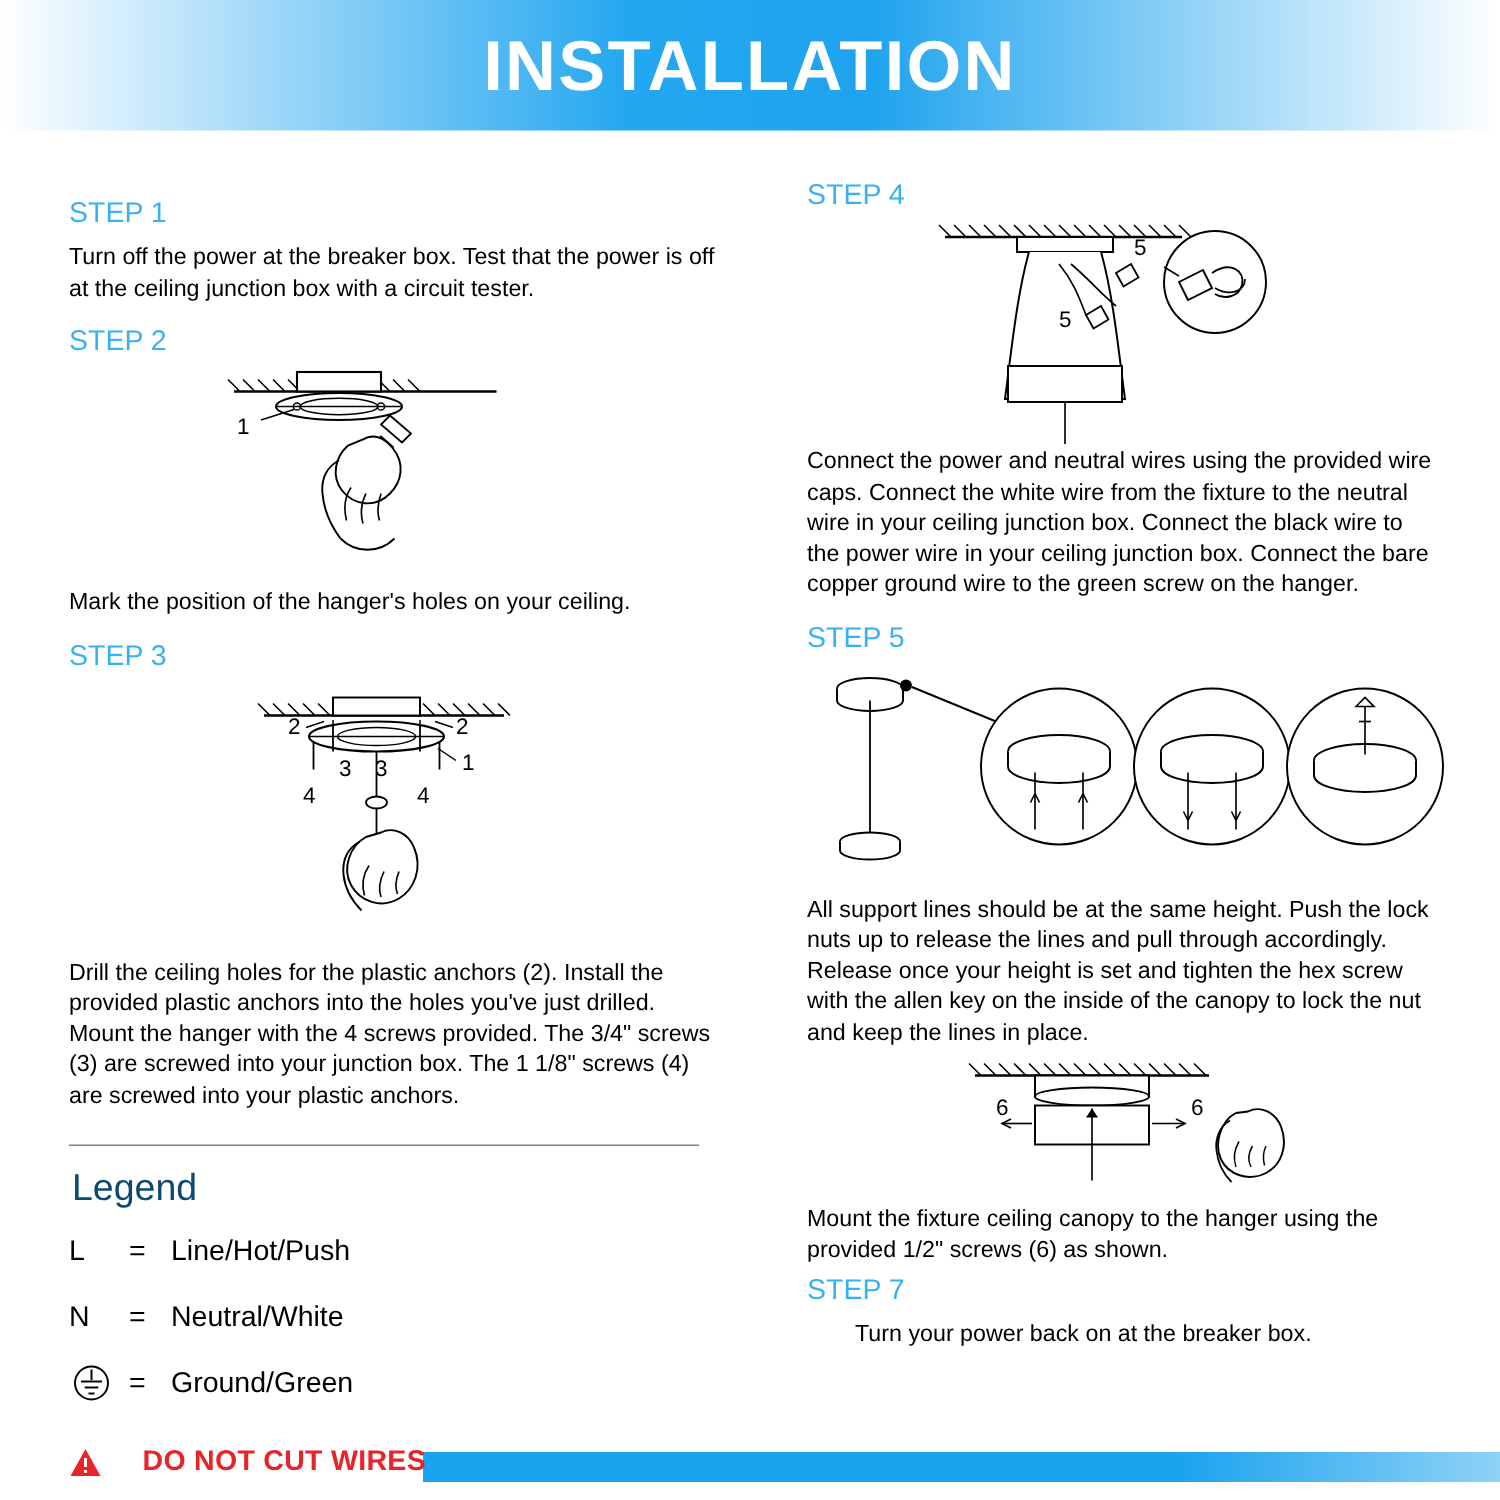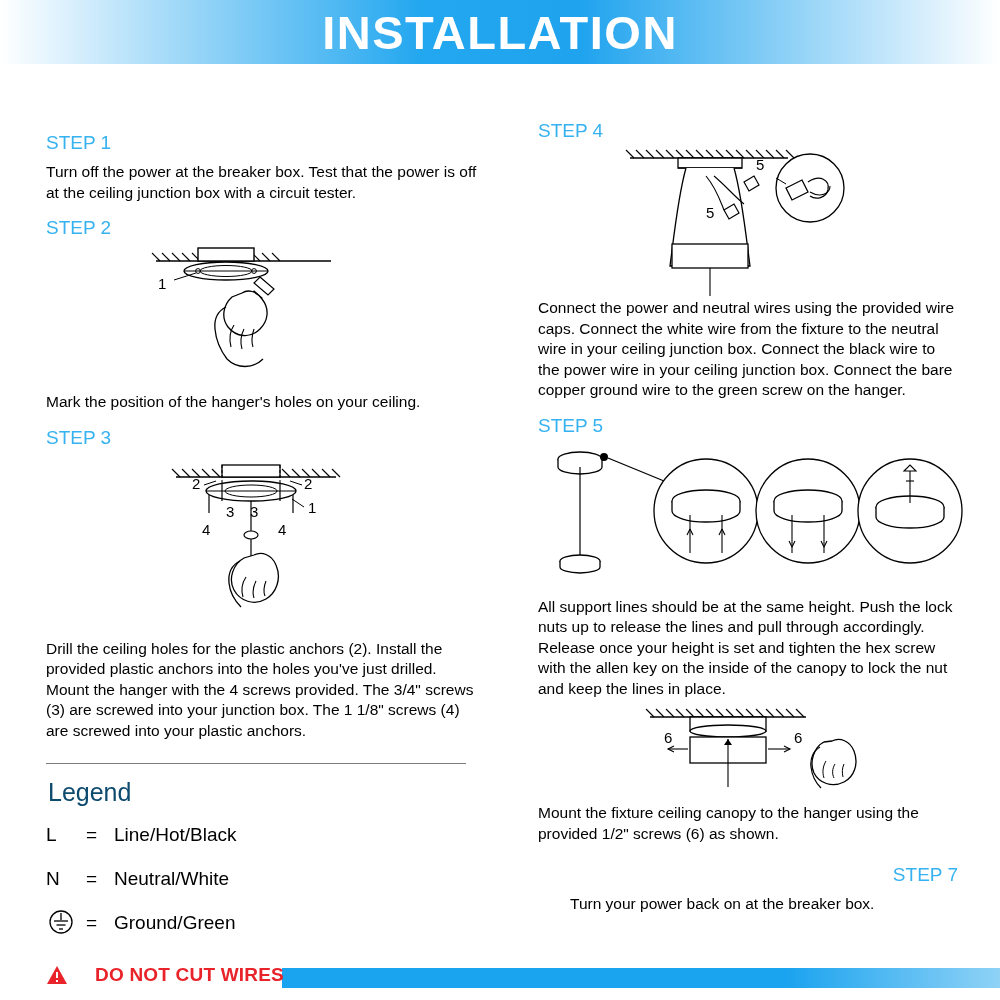--- a/index.html
+++ b/index.html
@@ -13,21 +13,21 @@
   .page {
     position: relative;
     width: 1000px; height: 1000px;
     background: #fff;
   }
 
   
   .header {
     position: absolute;
     left: 0; top: 0;
-    width: 1000px; height: 64px;
+    width: 1000px; height: 87px;
     background: linear-gradient(to right, #ffffff 0%, #9fd8f8 18%, #23a7ef 42%, #1fa3ee 58%, #9fd8f8 82%, #ffffff 100%);
     display: flex;
     align-items: center;
     justify-content: center;
   }
   .header-title {
     color: #ffffff;
     font-size: 47px;
     font-weight: bold;
     letter-spacing: 1.5px;
@@ -244,21 +244,21 @@
 
     <p class="body-text">Drill the ceiling holes for the plastic anchors (2).   Install the provided plastic anchors into the holes you've just drilled.  Mount the hanger with the 4 screws provided.  The 3/4" screws (3) are screwed into your junction box.  The 1 1/8" screws (4) are screwed into your plastic anchors.</p>
 
     <div class="legend-rule"></div>
 
     <div class="legend-title">Legend</div>
 
     <div class="legend-row">
       <span class="legend-sym">L</span>
       <span class="legend-eq">=</span>
-      <span>Line/Hot/Black</span>
+      <span>Line/Hot/Push</span>
     </div>
 
     <div class="legend-row">
       <span class="legend-sym">N</span>
       <span class="legend-eq">=</span>
       <span>Neutral/White</span>
     </div>
 
     <div class="legend-row">
       <span class="legend-sym">
@@ -411,21 +411,21 @@
         <path d="M294 38 c8 -4 18 0 22 10 c5 13 0 26 -10 31 c-12 6 -25 1 -30 -9 c-5 -11 0 -26 10 -31 z" fill="#fff" stroke="#000" stroke-width="1.3"></path>
         <path d="M282 44 c-7 4 -10 12 -9 20 c1 9 5 16 10 21" fill="none" stroke="#000" stroke-width="1.2"></path>
         <path d="M288 58 c-3 5 -4 11 -2 17" fill="none" stroke="#000" stroke-width="1"></path>
         <path d="M297 61 c-3 5 -3 10 -1 14" fill="none" stroke="#000" stroke-width="1"></path>
         <path d="M306 61 c-2 4 -2 9 -1 13" fill="none" stroke="#000" stroke-width="1"></path>
       </svg>
     </div>
 
     <p class="body-text">Mount the fixture ceiling canopy to the hanger using the provided 1/2" screws (6) as shown.</p>
 
-    <div class="step-label" style="margin-top:20px;text-align:right;">STEP 7</div>
+    <div class="step-label" style="margin-top:6px;">STEP 7</div>
     <p class="body-text" style="padding-left:4px;margin-left:28px;">Turn your power back on at the breaker box.</p>
   </div>
 
   <div class="footer">
     <div class="footer-bar"></div>
     <div class="footer-warn">
       <span>
         <svg width="22" height="20" viewBox="0 0 22 20">
           <path d="M11 1 L21 19 L1 19 Z" fill="#e8232a"></path>
           <rect x="10" y="7" width="2" height="6" fill="#fff"></rect>

